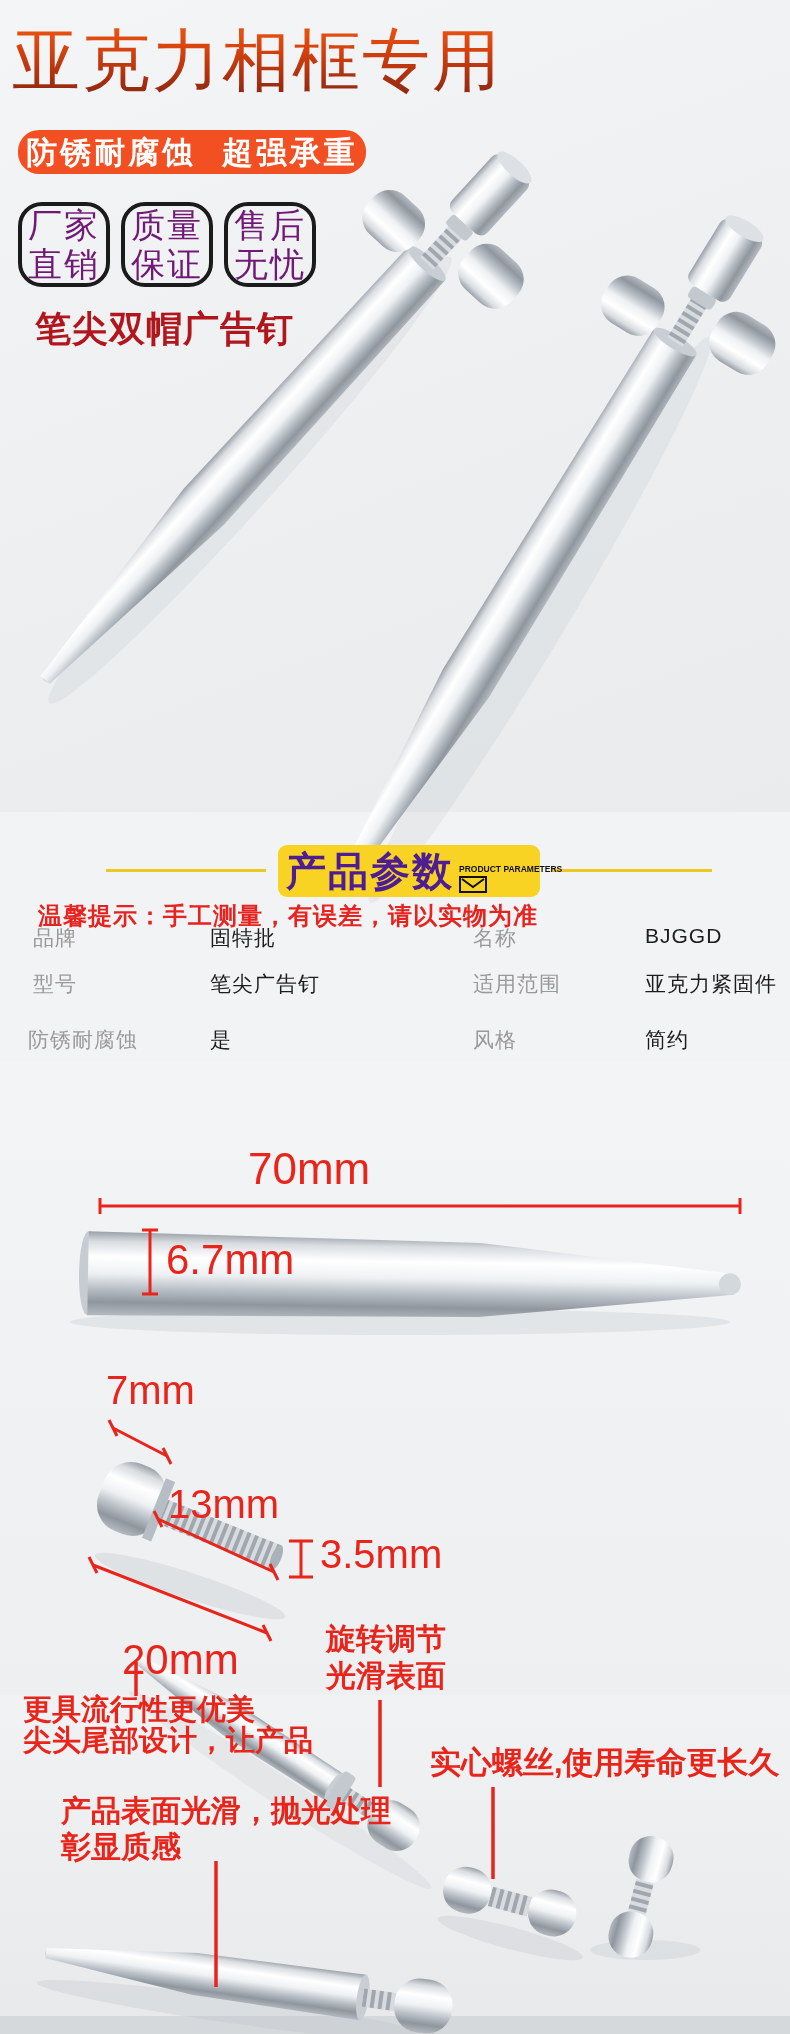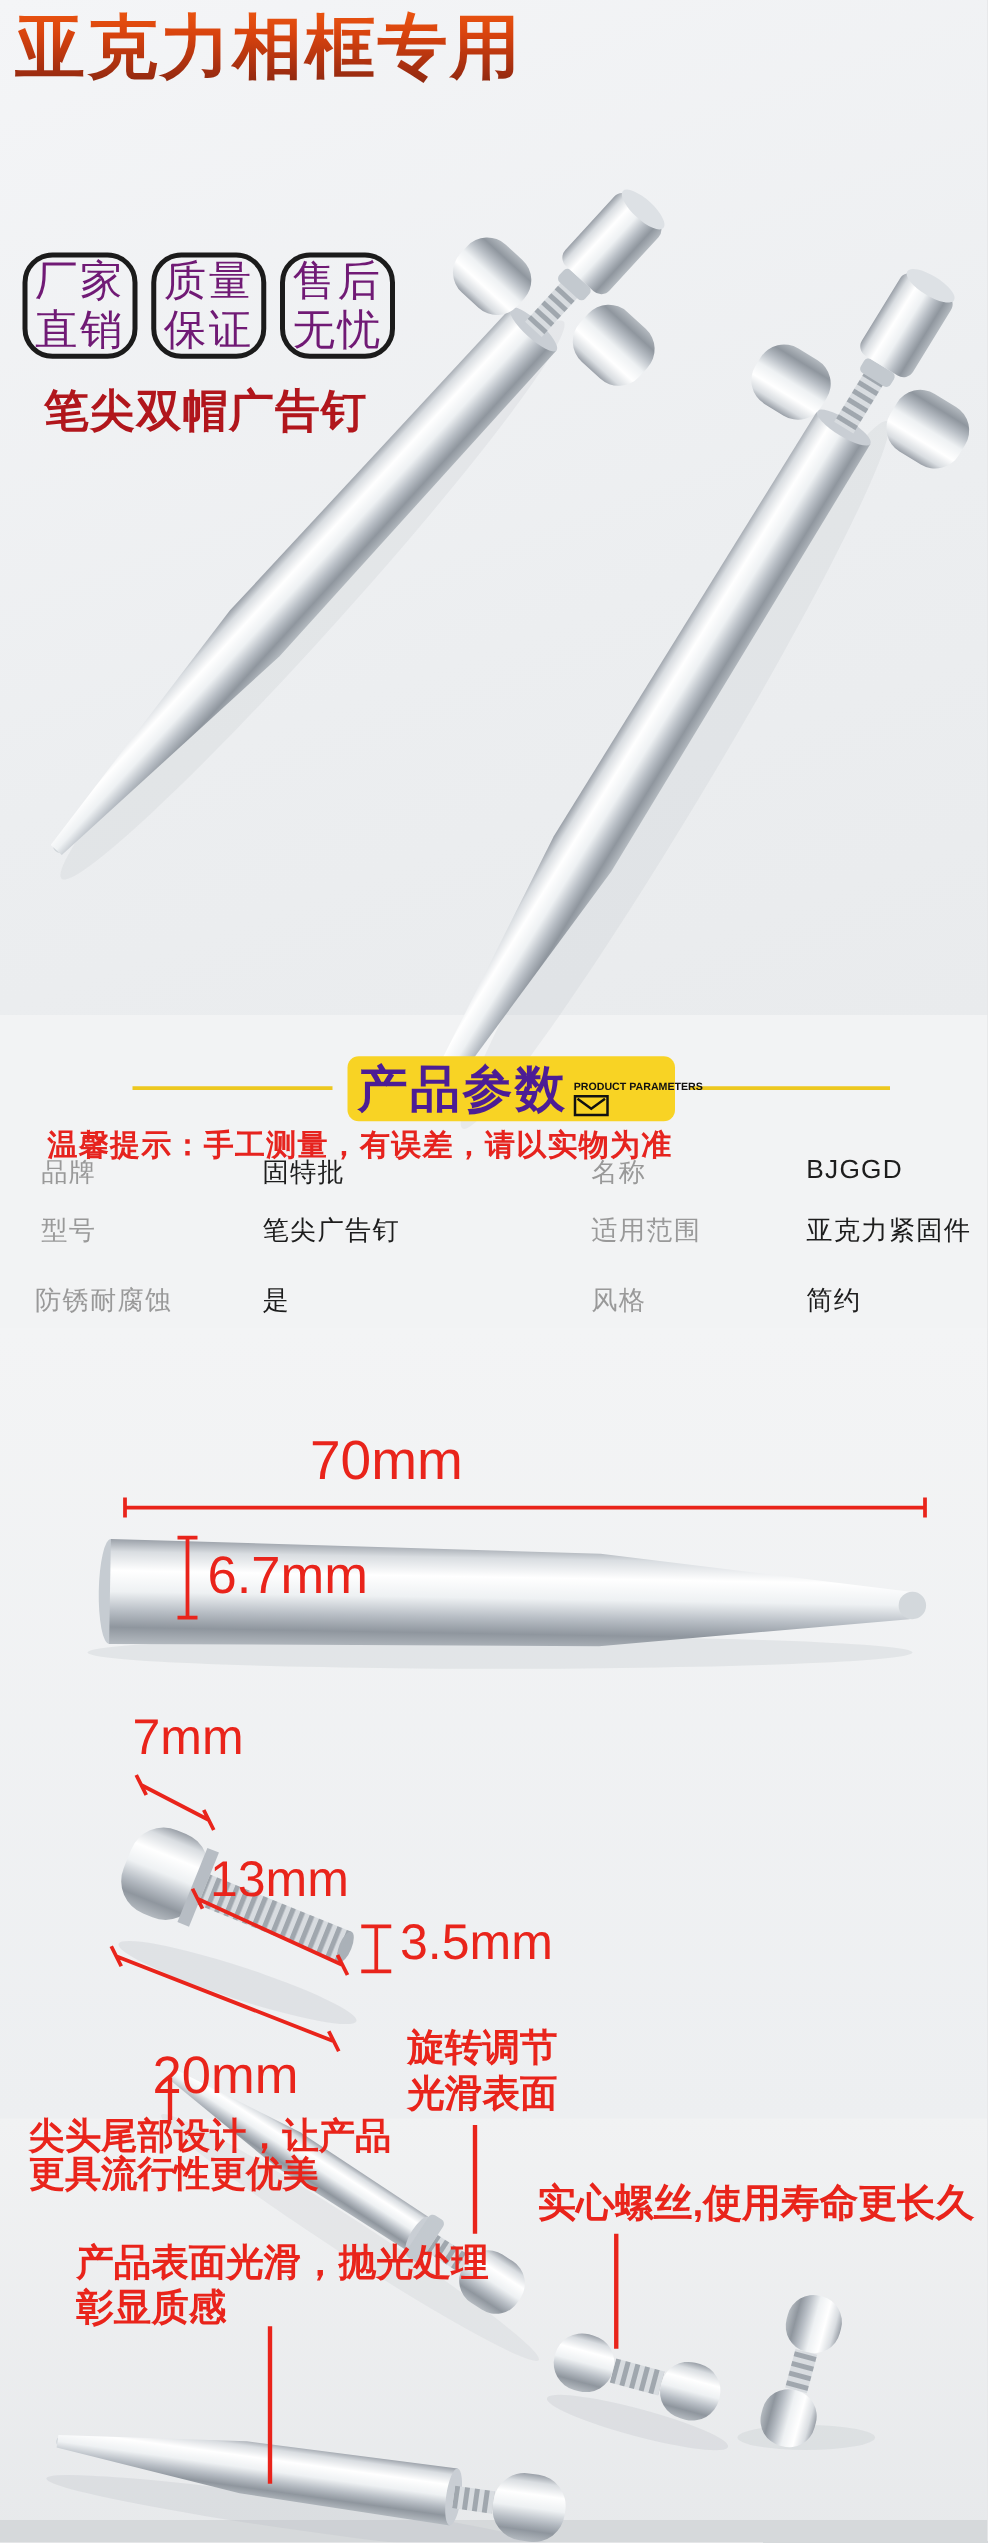--- a/index.html
+++ b/index.html
@@ -7,21 +7,21 @@
         font-family:"Liberation Sans","DejaVu Sans",sans-serif;background:#f0f1f3;}
   .bg{position:absolute;left:0;width:100%;}
   .bg-hero{top:0;height:812px;background:linear-gradient(160deg,#f4f5f7 0%,#eceef0 60%,#e9ebed 100%);}
   .bg-params{top:812px;height:250px;background:#f2f3f4;}
   .bg-dims{top:1062px;height:633px;background:linear-gradient(180deg,#f3f4f5,#edeff1);}
   .bg-bottom{top:1695px;height:339px;background:linear-gradient(180deg,#f1f2f3,#e7e9eb);}
   .bg-strip{top:2016px;height:18px;background:#d6d9db;}
 
   .abs{position:absolute;}
   
-  .title{left:12px;top:1px;width:766px;font-size:56px;font-weight:700;letter-spacing:2px;
+  .title{left:12px;top:16px;width:766px;font-size:68px;font-weight:400;letter-spacing:2px;
          background:linear-gradient(180deg,#f25c12 0%,#d8430e 35%,#a93010 68%,#7a2310 100%);
          -webkit-background-clip:text;background-clip:text;color:transparent;white-space:nowrap;}
   .badge{left:18px;top:130px;width:348px;height:44px;background:#f25022;border-radius:21px;
          color:#ffffff;font-size:31px;font-weight:700;text-align:center;line-height:45px;
          word-spacing:14px;letter-spacing:3px;}
   .stamps{left:18px;top:202px;display:flex;gap:11px;}
   .stamp{width:84px;height:77px;border:4px solid #1b1b1b;border-radius:24px;
          display:flex;flex-direction:column;align-items:center;justify-content:center;}
   .stamp div{font-size:34px;font-weight:400;color:#701a75;line-height:39px;letter-spacing:2px;}
   .subtitle{left:35px;top:305px;font-size:36px;font-weight:700;color:#b1161c;letter-spacing:1px;}
@@ -181,20 +181,21 @@
 
     <g stroke="#e9241b" stroke-width="3.5" fill="none">
       <path d="M380,1700 V1787"></path>
       <path d="M136,1662 V1696"></path>
       <path d="M493,1787 V1879"></path>
       <path d="M216,1861 V1987"></path>
     </g>
   </svg>
 
   <div class="abs title">亚克力相框专用</div>
+  <div class="abs badge">防锈耐腐蚀 超强承重</div>
   <div class="abs stamps">
     <div class="stamp">
       <div>厂家</div>
       <div>直销</div>
     </div>
     <div class="stamp">
       <div>质量</div>
       <div>保证</div>
     </div>
     <div class="stamp">
@@ -239,22 +240,22 @@
   <div class="abs dim d7">7mm</div>
   <div class="abs dim d13">13mm</div>
   <div class="abs dim d35">3.5mm</div>
   <div class="abs dim d20">20mm</div>
 
   <div class="abs feat f-rotate">
     <div>旋转调节</div>
     <div>光滑表面</div>
   </div>
   <div class="abs feat f-tip">
+    <div>更具流行性更优美</div>
     <div>尖头尾部设计，让产品</div>
-    <div>更具流行性更优美</div>
   </div>
   <div class="abs feat f-surface">
     <div>产品表面光滑，抛光处理</div>
     <div>彰显质感</div>
   </div>
   <div class="abs feat f-screw">实心螺丝,使用寿命更长久</div>
 
 </div>
 
 </body></html>

